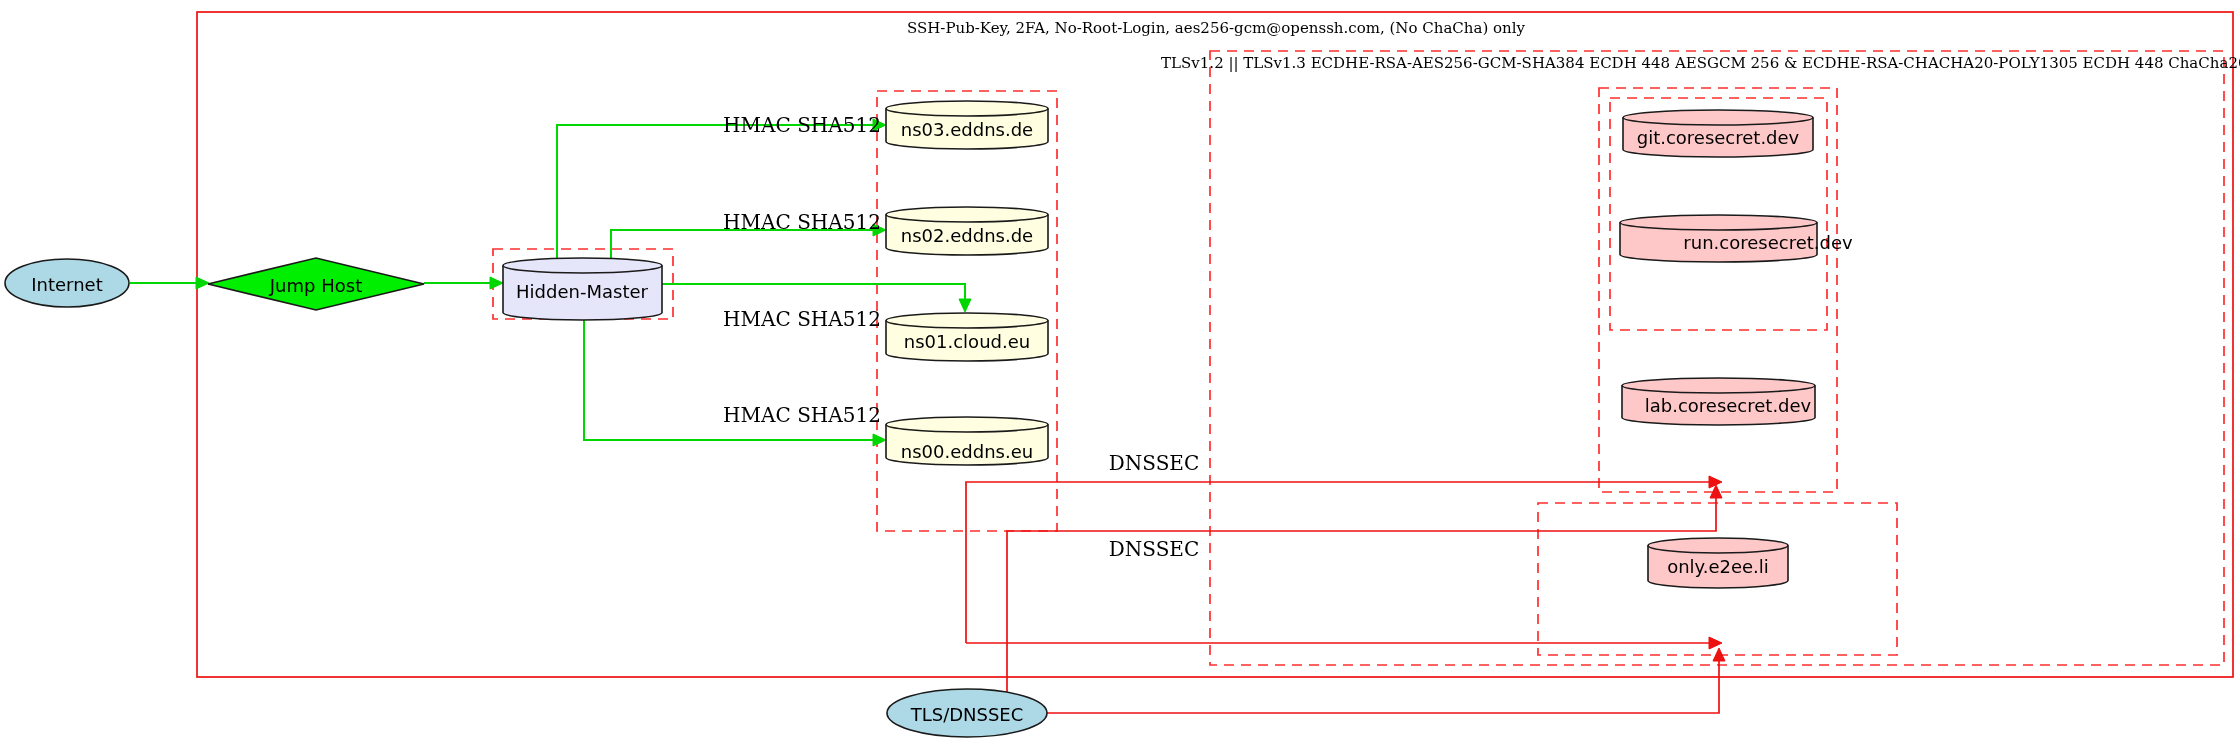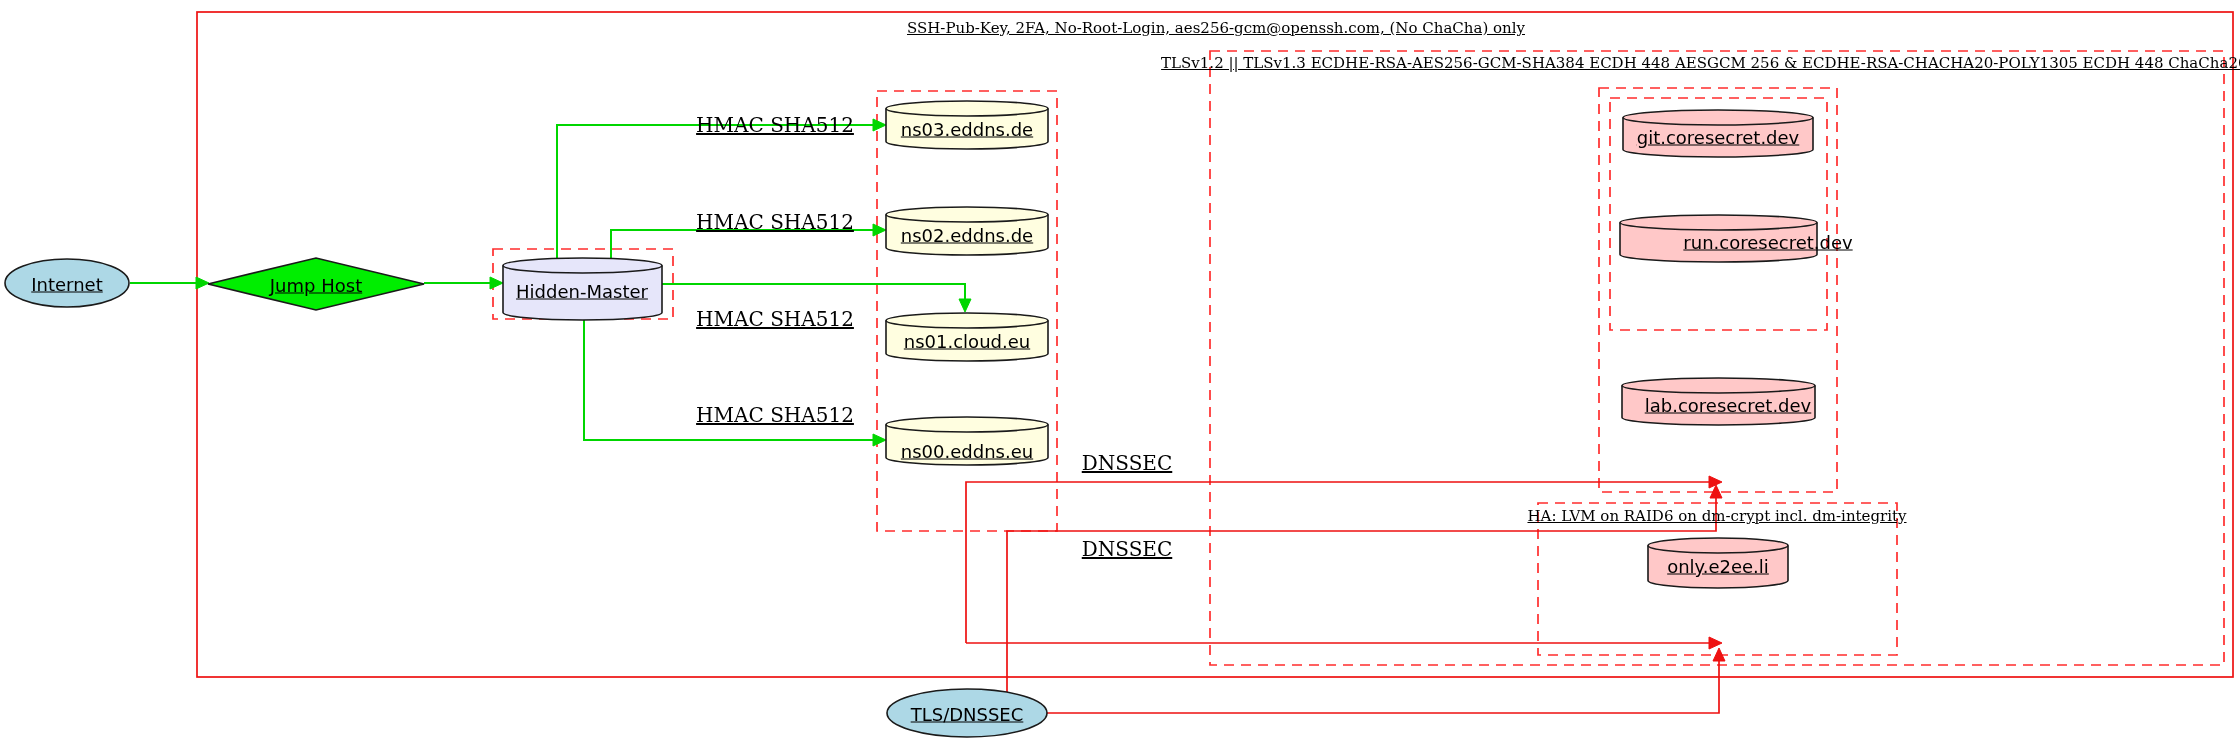--- a/index.html
+++ b/index.html
@@ -1,21 +1,21 @@
 <!DOCTYPE html>
 <html><head>
 <meta charset="utf-8">
 <style>
   html,body{margin:0;padding:0;background:#ffffff;}
   .canvas{position:relative;width:2240px;height:744px;background:#ffffff;overflow:hidden;
           font-family:"DejaVu Sans",sans-serif;}
   svg.layer{position:absolute;left:0;top:0;}
-  .lbl{position:absolute;transform:translate(-50%,-50%);white-space:nowrap;color:#000;z-index:5;text-decoration:underline;}
+  .lbl{position:absolute;transform:translate(-50%,-50%);white-space:nowrap;color:#000;z-index:5;}
   .node-lbl{font:18px "DejaVu Sans",sans-serif;}
-  .edge-lbl{font:20px "DejaVu Serif",serif;}
+  .edge-lbl{font:20px "DejaVu Serif",serif;margin-left:27px;}
   .cluster-lbl{font:15px "DejaVu Serif",serif;}
 </style>
 </head>
 <body>
 
 <div class="canvas">
   <svg class="layer" id="shape-layer" width="2240" height="744" viewBox="0 0 2240 744">
       <rect x="197" y="12" width="2036" height="665" fill="none" stroke="#ee1111" stroke-width="1.7"></rect>
       <rect x="493" y="249" width="180" height="70" fill="none" stroke="#ff2d2d" stroke-width="1.7" stroke-dasharray="10,7"></rect>
       <rect x="877" y="91" width="180" height="440" fill="none" stroke="#ff2d2d" stroke-width="1.7" stroke-dasharray="10,7"></rect>
@@ -61,21 +61,20 @@
       <path d="M1620,222.5 L1620,254.5 A98.5,7.5 0 0 0 1817,254.5 L1817,222.5" fill="#ffc8c8" stroke="#1a1a1a" stroke-width="1.6"></path>
       <ellipse cx="1718.5" cy="222.5" rx="98.5" ry="7.5" fill="#ffc8c8" stroke="#1a1a1a" stroke-width="1.6"></ellipse>
       <path d="M1622,385.5 L1622,417.5 A96.5,7.5 0 0 0 1815,417.5 L1815,385.5" fill="#ffc8c8" stroke="#1a1a1a" stroke-width="1.6"></path>
       <ellipse cx="1718.5" cy="385.5" rx="96.5" ry="7.5" fill="#ffc8c8" stroke="#1a1a1a" stroke-width="1.6"></ellipse>
       <path d="M1648,545.5 L1648,580.5 A70,7.5 0 0 0 1788,580.5 L1788,545.5" fill="#ffc8c8" stroke="#1a1a1a" stroke-width="1.6"></path>
       <ellipse cx="1718" cy="545.5" rx="70" ry="7.5" fill="#ffc8c8" stroke="#1a1a1a" stroke-width="1.6"></ellipse>
     </svg>
 
   <div class="lbl cluster-lbl" style="left:1216px;top:28px">SSH-Pub-Key, 2FA, No-Root-Login, aes256-gcm@openssh.com, (No ChaCha) only</div>
   <div class="lbl cluster-lbl" style="left:1721px;top:63px">TLSv1.2 || TLSv1.3 ECDHE-RSA-AES256-GCM-SHA384 ECDH 448 AESGCM 256 &amp; ECDHE-RSA-CHACHA20-POLY1305 ECDH 448 ChaCha20 256</div>
-  <div class="lbl cluster-lbl" style="left:1717px;top:516px">HA: LVM on RAID6 on dm-crypt incl. dm-integrity</div>
 
   <div class="lbl node-lbl" style="left:67px;top:284px">Internet</div>
   <div class="lbl node-lbl" style="left:316px;top:285px">Jump Host</div>
   <div class="lbl node-lbl" style="left:582px;top:291px">Hidden-Master</div>
   <div class="lbl node-lbl" style="left:967px;top:129px">ns03.eddns.de</div>
   <div class="lbl node-lbl" style="left:967px;top:235px">ns02.eddns.de</div>
   <div class="lbl node-lbl" style="left:967px;top:341px">ns01.cloud.eu</div>
   <div class="lbl node-lbl" style="left:967px;top:451px">ns00.eddns.eu</div>
   <div class="lbl node-lbl" style="left:1718px;top:137px">git.coresecret.dev</div>
   <div class="lbl node-lbl" style="left:1768px;top:242px">run.coresecret.dev</div>

